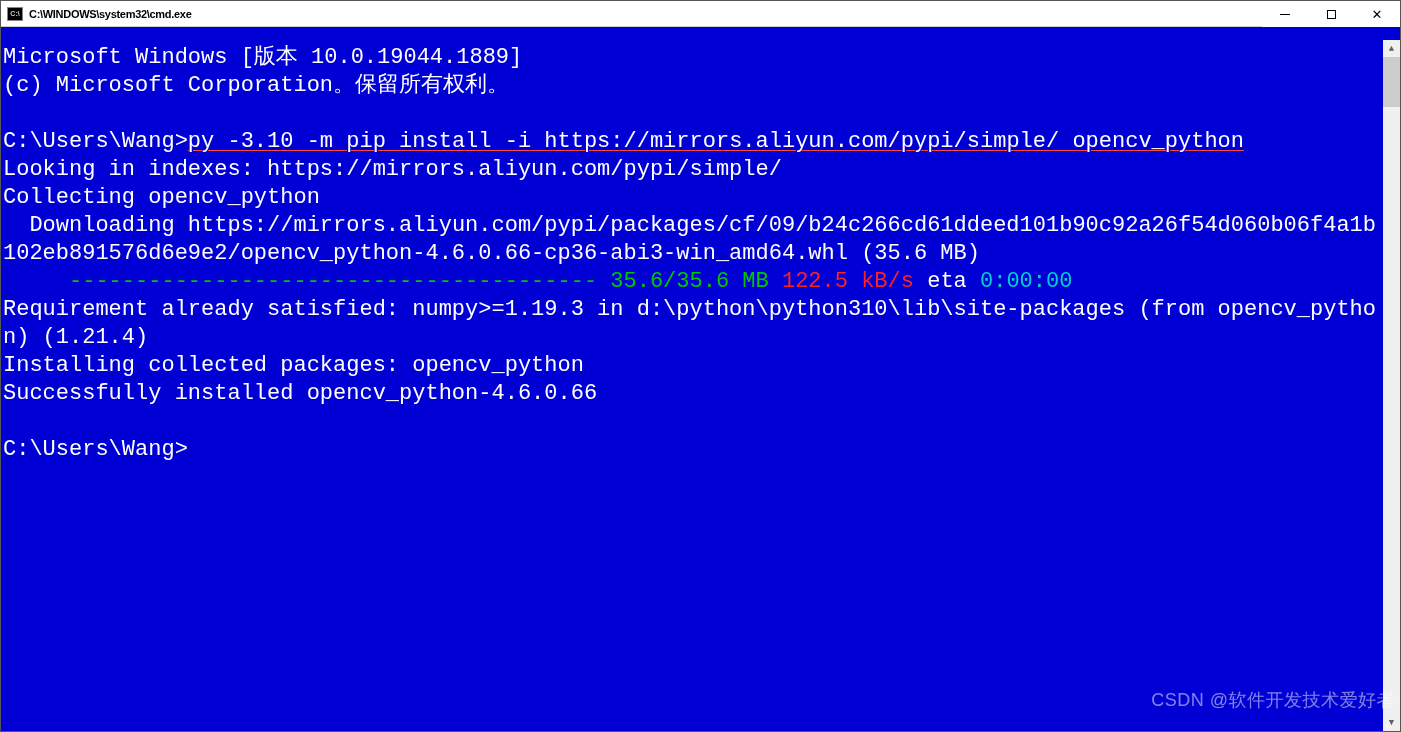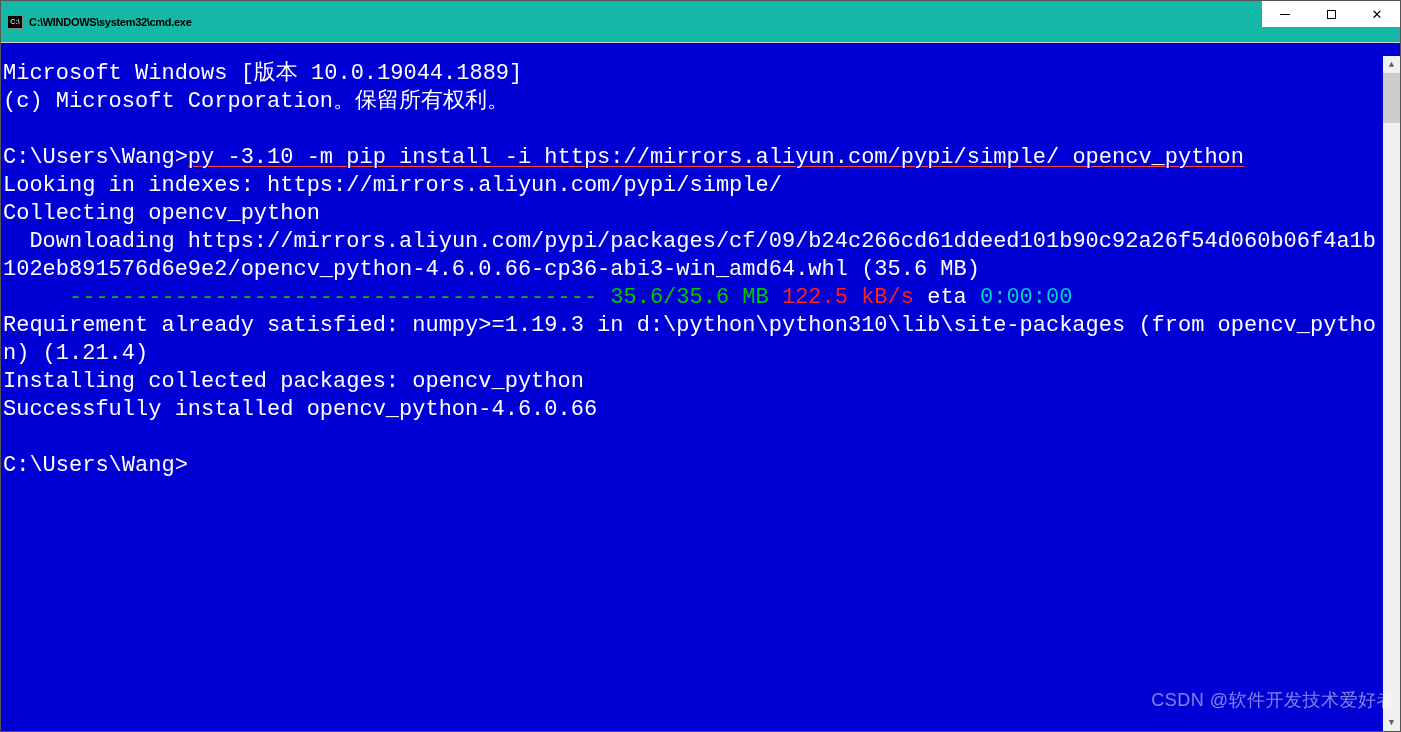--- a/index.html
+++ b/index.html
@@ -16,22 +16,22 @@
       position: relative;
     }
     .window {
       width: 100%;
       height: 100%;
       border: 1px solid #555;
       display: flex;
       flex-direction: column;
     }
     .titlebar {
-      height: 42px;
-      background: #14b8a6;
+      height: 26px;
+      background: #ffffff;
       border-bottom: 1px solid #ccc;
       display: flex;
       align-items: center;
       justify-content: space-between;
       padding: 0 0 0 6px;
       font-family: 'Segoe UI', Tahoma, sans-serif;
       font-size: 12px;
       color: #000;
     }
     .titlebar-left {

